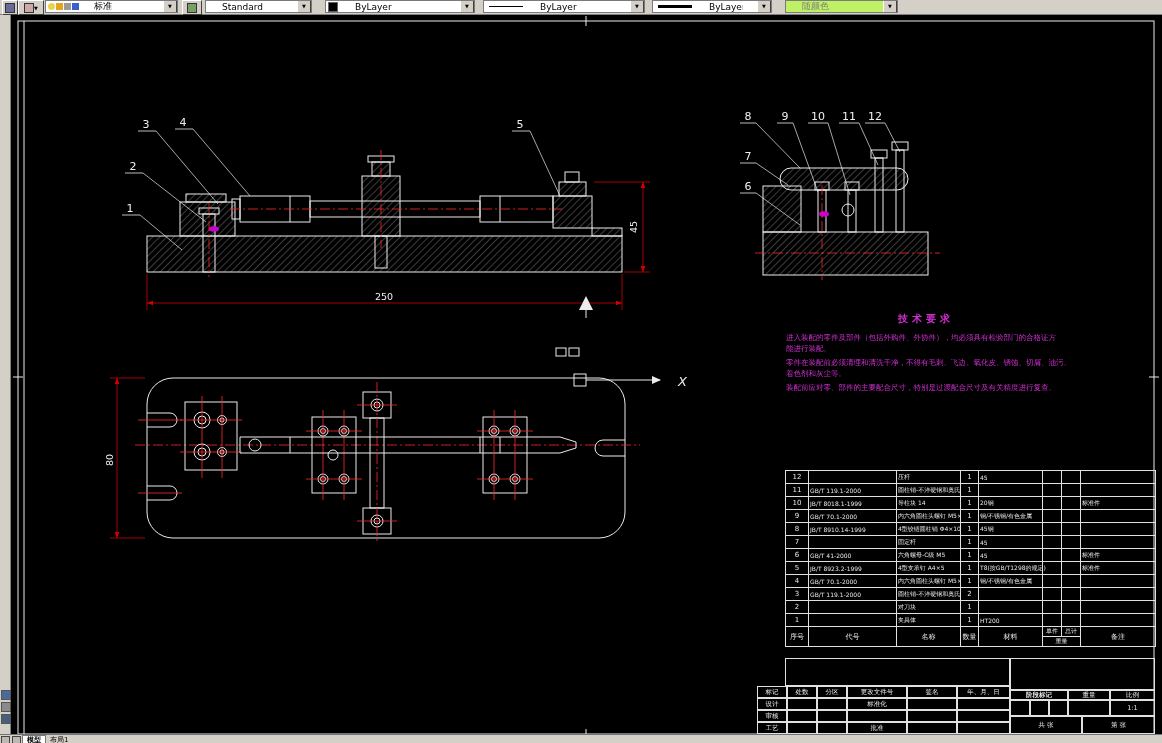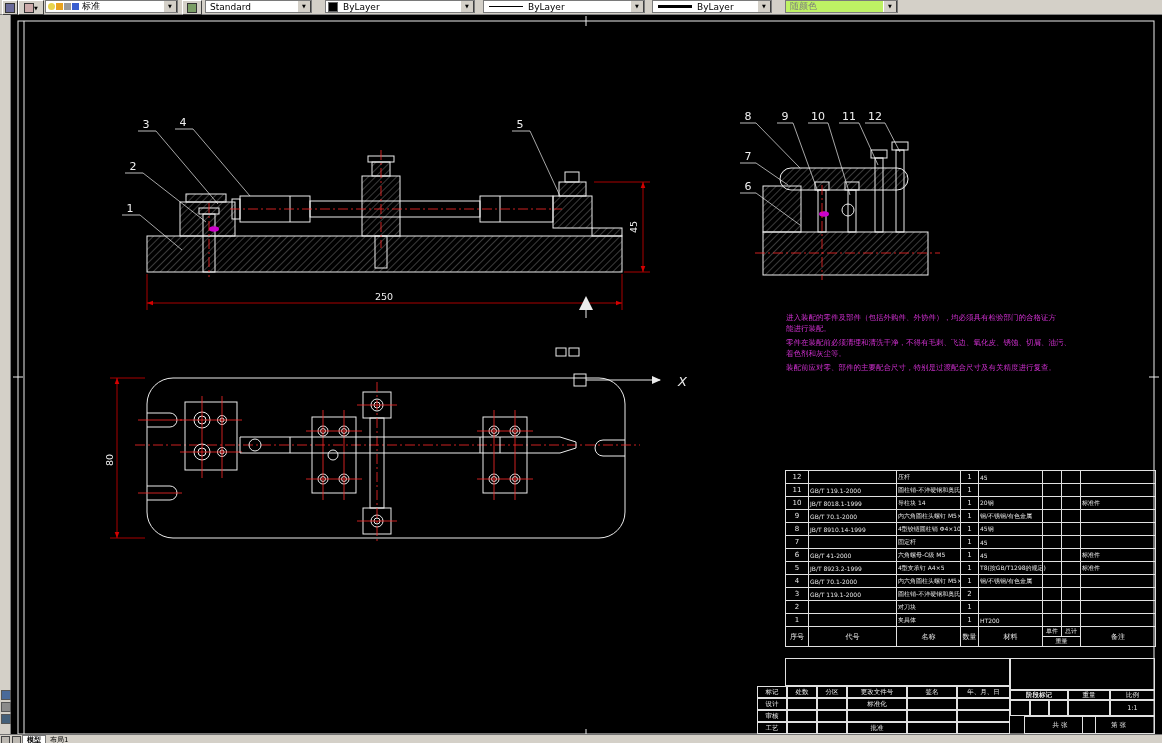--- a/index.html
+++ b/index.html
@@ -10,21 +10,21 @@
   #toolbar{left:0;top:0;width:1162px;height:14px;border-bottom:1px solid #808080;z-index:10;}
   .tbtn{position:absolute;top:0;height:13px;background:#d4d0c8;border:1px solid #fff;
         border-right-color:#404040;border-bottom-color:#404040;display:flex;align-items:center;justify-content:center;}
   .glyph{width:8px;height:8px;background:#6a6a9a;border:1px solid #333;}
   .combo{position:absolute;top:0;height:13px;background:#fff;border:1px solid #7a7a7a;
          display:flex;align-items:center;font-size:9px;color:#000;padding-left:2px;box-sizing:border-box;white-space:nowrap;overflow:hidden;}
   .combo.disabled{background:#bef264;color:#7d7d7d;}
   .cbtn{margin-left:auto;flex:0 0 12px;height:11px;background:#d4d0c8;border:1px solid #fff;
         border-right-color:#404040;border-bottom-color:#404040;font-size:5px;line-height:10px;text-align:center;color:#000;}
   .licon{width:7px;height:7px;margin-right:1px;flex:0 0 auto;}
-  .ctext{margin:0 2px;overflow:hidden;}
+  .ctext{margin:0 14px;overflow:hidden;}
   .lineprev{width:34px;height:0;border-top:1px solid #000;margin:0 3px;flex:0 0 auto;}
   .lineprev.thick{border-top-width:3px;}
   .swatch{width:8px;height:8px;background:#000;border:1px solid #666;margin-right:3px;flex:0 0 auto;}
   #leftstrip{left:0;top:14px;width:10px;height:720px;border-right:1px solid #808080;z-index:9;}
   .stripicon{position:absolute;left:1px;width:8px;height:8px;border:1px solid #555;}
   #statusbar{left:0;top:734px;width:1162px;height:9px;border-top:1px solid #737373;z-index:10;
              display:flex;align-items:center;font-size:7px;line-height:8px;color:#000;}
   .tabico{width:7px;height:6px;border:1px solid #444;background:#bdb9b2;margin:0 1px;}
   .tab{padding:0 4px;white-space:nowrap;}
   .tab.active{font-weight:bold;background:#fff;border:1px solid #777;border-bottom:none;}
@@ -272,20 +272,21 @@
     <line x1="586" y1="310" x2="586" y2="318" class="w"></line>
     <rect x="556" y="348" width="10" height="8" class="w"></rect>
     <rect x="569" y="348" width="10" height="8" class="w"></rect>
     <rect x="574" y="374" width="12" height="12" class="w"></rect>
     <line x1="586" y1="380" x2="660" y2="380" class="w" marker-end="url(#wa)"></line>
     <text x="678" y="386" style="fill:#ececec;font:italic 13px 'DejaVu Sans',sans-serif;">X</text>
   </g>
 </svg>
 
 <div id="techreq">
+  <div class="tq-title">技术要求</div>
   <div>
         <div class="tq-line">进入装配的零件及部件（包括外购件、外协件），均必须具有检验部门的合格证方</div>
         <div class="tq-line">能进行装配。</div>
         <div class="tq-line">零件在装配前必须清理和清洗干净，不得有毛刺、飞边、氧化皮、锈蚀、切屑、油污、</div>
         <div class="tq-line">着色剂和灰尘等。</div>
         <div class="tq-line">装配前应对零、部件的主要配合尺寸，特别是过渡配合尺寸及有关精度进行复查。</div>
       </div>
 </div>
 
 <table id="bom">
@@ -470,21 +471,21 @@
   <div class="tbc" style="left:200px;top:64px;width:53px;height:12px;"></div>
 
   <div class="tbc" style="left:253px;top:32px;width:58px;height:10px;font-weight:bold;">阶段标记</div>
   <div class="tbc" style="left:311px;top:32px;width:42px;height:10px;">重量</div>
   <div class="tbc" style="left:353px;top:32px;width:45px;height:10px;">比例</div>
   <div class="tbc" style="left:253px;top:42px;width:20px;height:16px;"></div>
   <div class="tbc" style="left:273px;top:42px;width:19px;height:16px;"></div>
   <div class="tbc" style="left:292px;top:42px;width:19px;height:16px;"></div>
   <div class="tbc" style="left:311px;top:42px;width:42px;height:16px;"></div>
   <div class="tbc" style="left:353px;top:42px;width:45px;height:16px;">1:1</div>
-  <div class="tbc" style="left:267px;top:58px;width:72px;height:18px;">共 张</div>
+  <div class="tbc" style="left:253px;top:58px;width:72px;height:18px;">共 张</div>
   <div class="tbc" style="left:325px;top:58px;width:73px;height:18px;">第 张</div>
 </div>
 
 <div id="toolbar" class="bar">
   <div class="tbtn" style="left:2px;width:14px;">
         <span class="glyph"></span>
       </div>
   <div class="tbtn" style="left:18px;width:24px;">
         <span class="glyph" style="background:#caa;"></span>
         <span style="font-size:5px;">▼</span>

